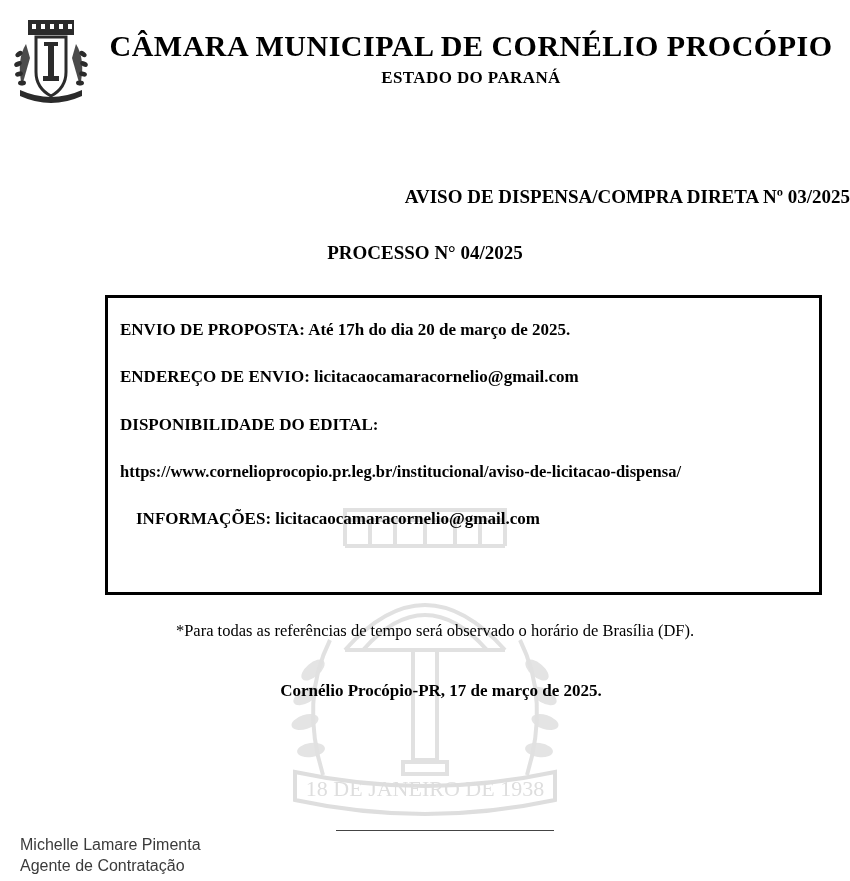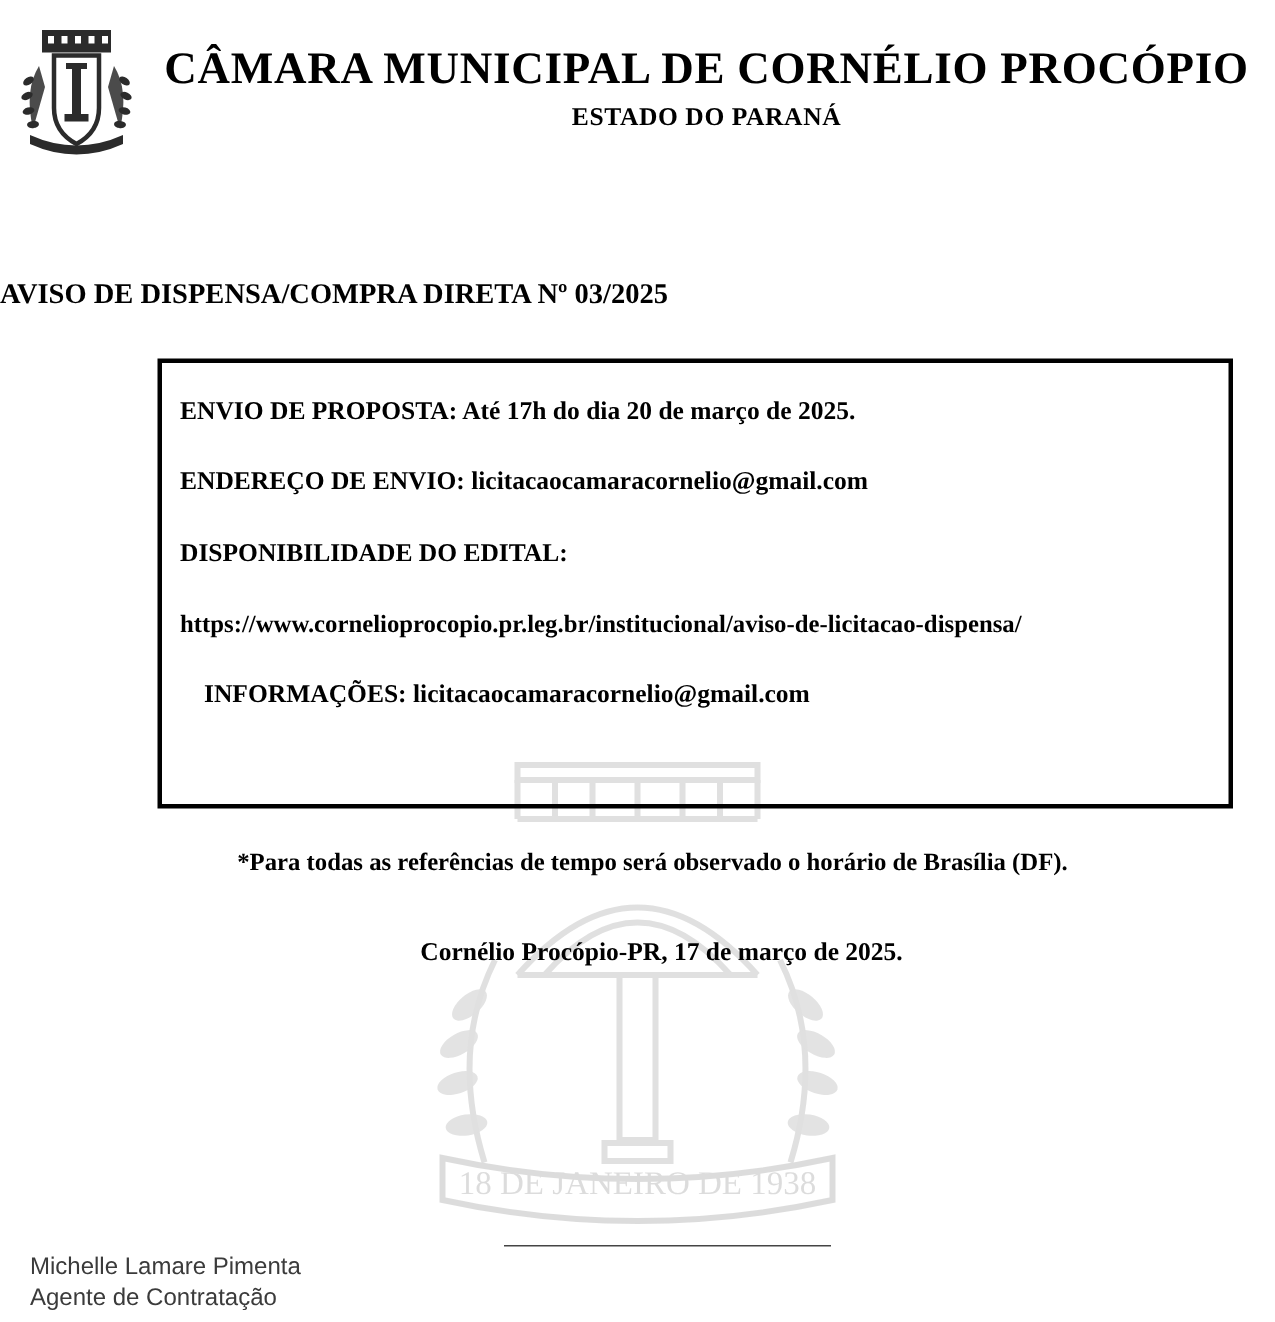--- a/index.html
+++ b/index.html
@@ -63,21 +63,21 @@
     pointer-events: none;
   }
 
   
   .content {
     position: relative;
     z-index: 2;
   }
 
   .notice-title {
-    text-align: left;
+    text-align: right;
     font-weight: bold;
     font-size: 19px;
     margin-top: 68px;
   }
   .process-title {
     text-align: center;
     font-weight: bold;
     font-size: 19px;
     margin-top: 34px;
   }
@@ -99,21 +99,21 @@
     line-height: 1.2;
     white-space: nowrap;
   }
   .box-line:last-child { margin-bottom: 4px; padding-left: 28px; }
   .box-line .label { font-weight: bold; }
   .box-line .value { font-weight: bold; }
   .url-line { font-size: 16.5px; }
 
   .footnote {
     text-align: center;
-    font-weight: bold;
+    font-weight: normal;
     font-size: 16.5px;
     margin-top: 26px;
     padding-left: 40px;
     padding-right: 20px;
   }
   .place-date {
     text-align: center;
     font-weight: bold;
     font-size: 17px;
     margin-top: 40px;
@@ -223,20 +223,21 @@
     <ellipse cx="264" cy="250" rx="14" ry="7" transform="rotate(8 264 250)"></ellipse>
   </g>
 
   <path d="M20 272 Q150 300 280 272 L280 300 Q150 328 20 300 Z" fill="none" stroke="#8f8f8f" stroke-width="4"></path>
   <text x="150" y="296" text-anchor="middle" font-family="Liberation Serif, serif" font-size="22" fill="#8f8f8f">18 DE JANEIRO DE 1938</text>
 </svg>
 
 <div class="content">
 
   <div class="notice-title">AVISO DE DISPENSA/COMPRA DIRETA Nº 03/2025</div>
+  <div class="process-title">PROCESSO N°  04/2025</div>
 
   <div class="box">
 
 
     <p class="box-line">
       <span class="label">ENVIO DE PROPOSTA:</span>
       <span class="value">Até 17h do dia 20 de março de 2025.</span>
     </p>
 
     <p class="box-line">

